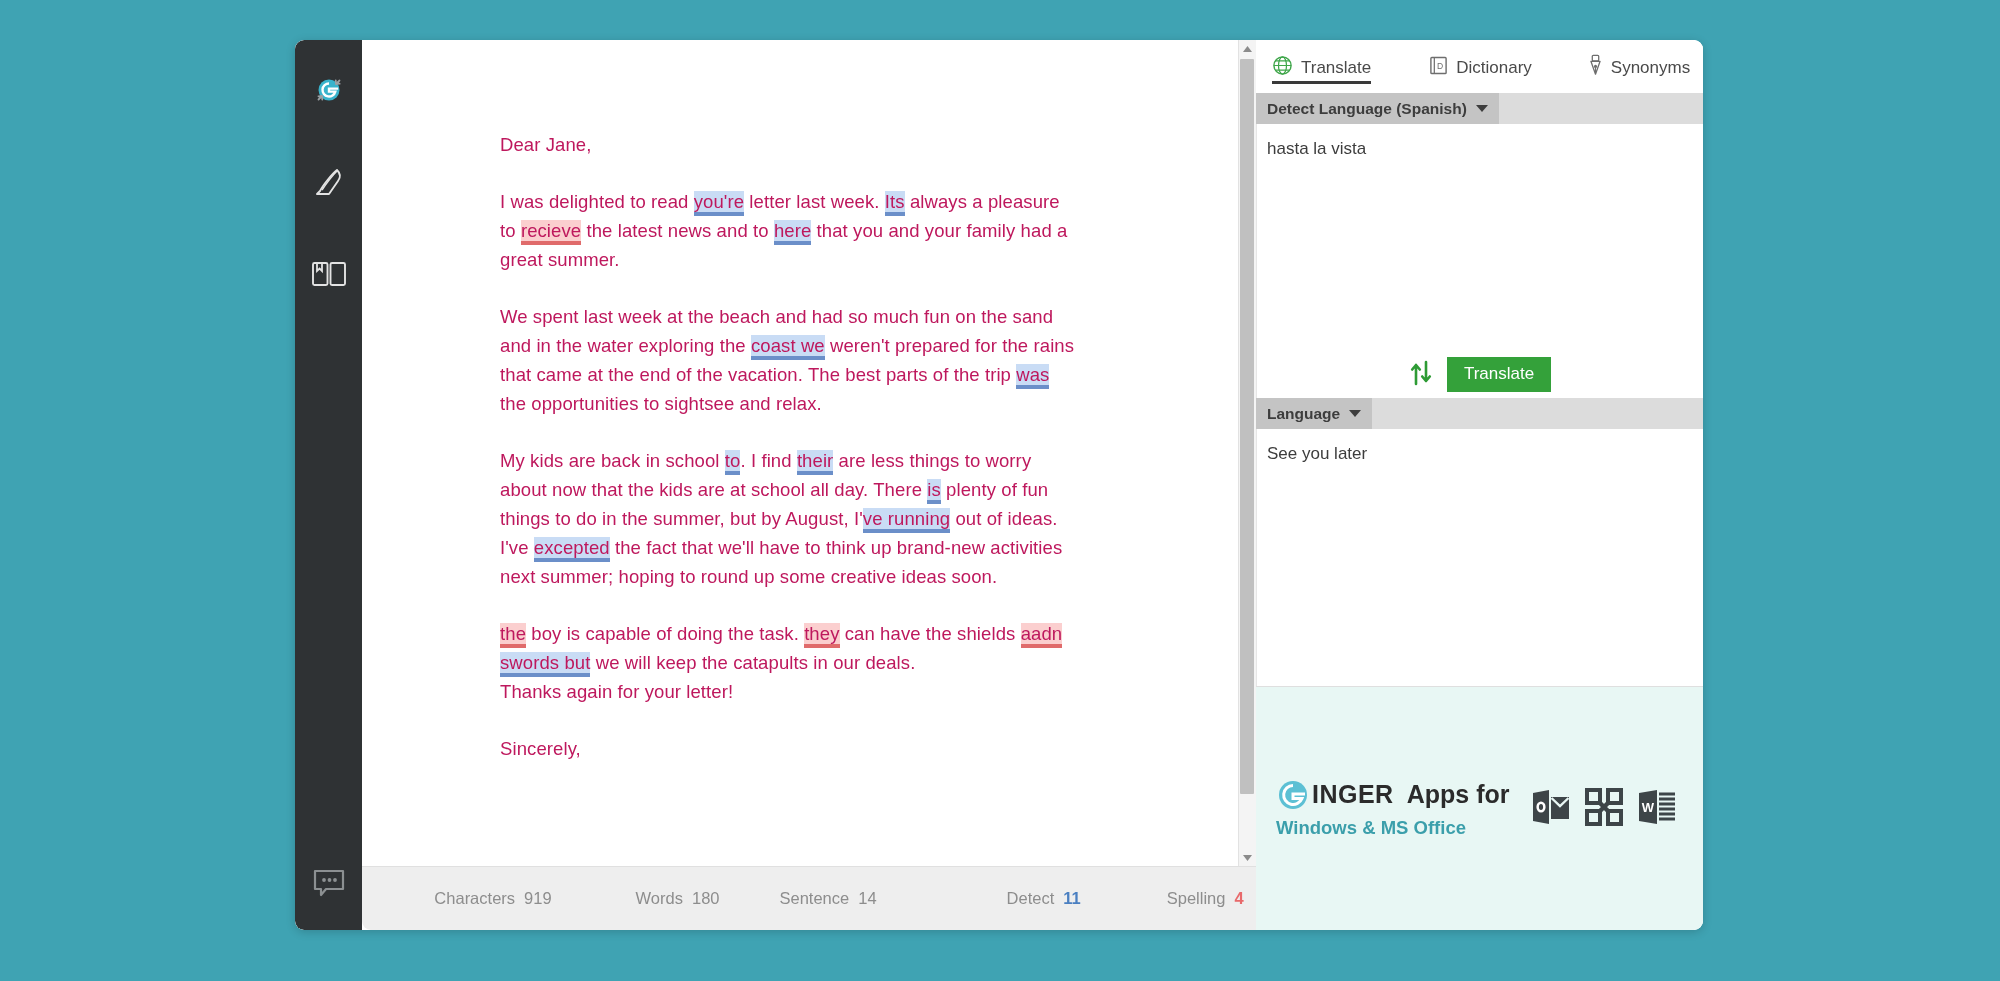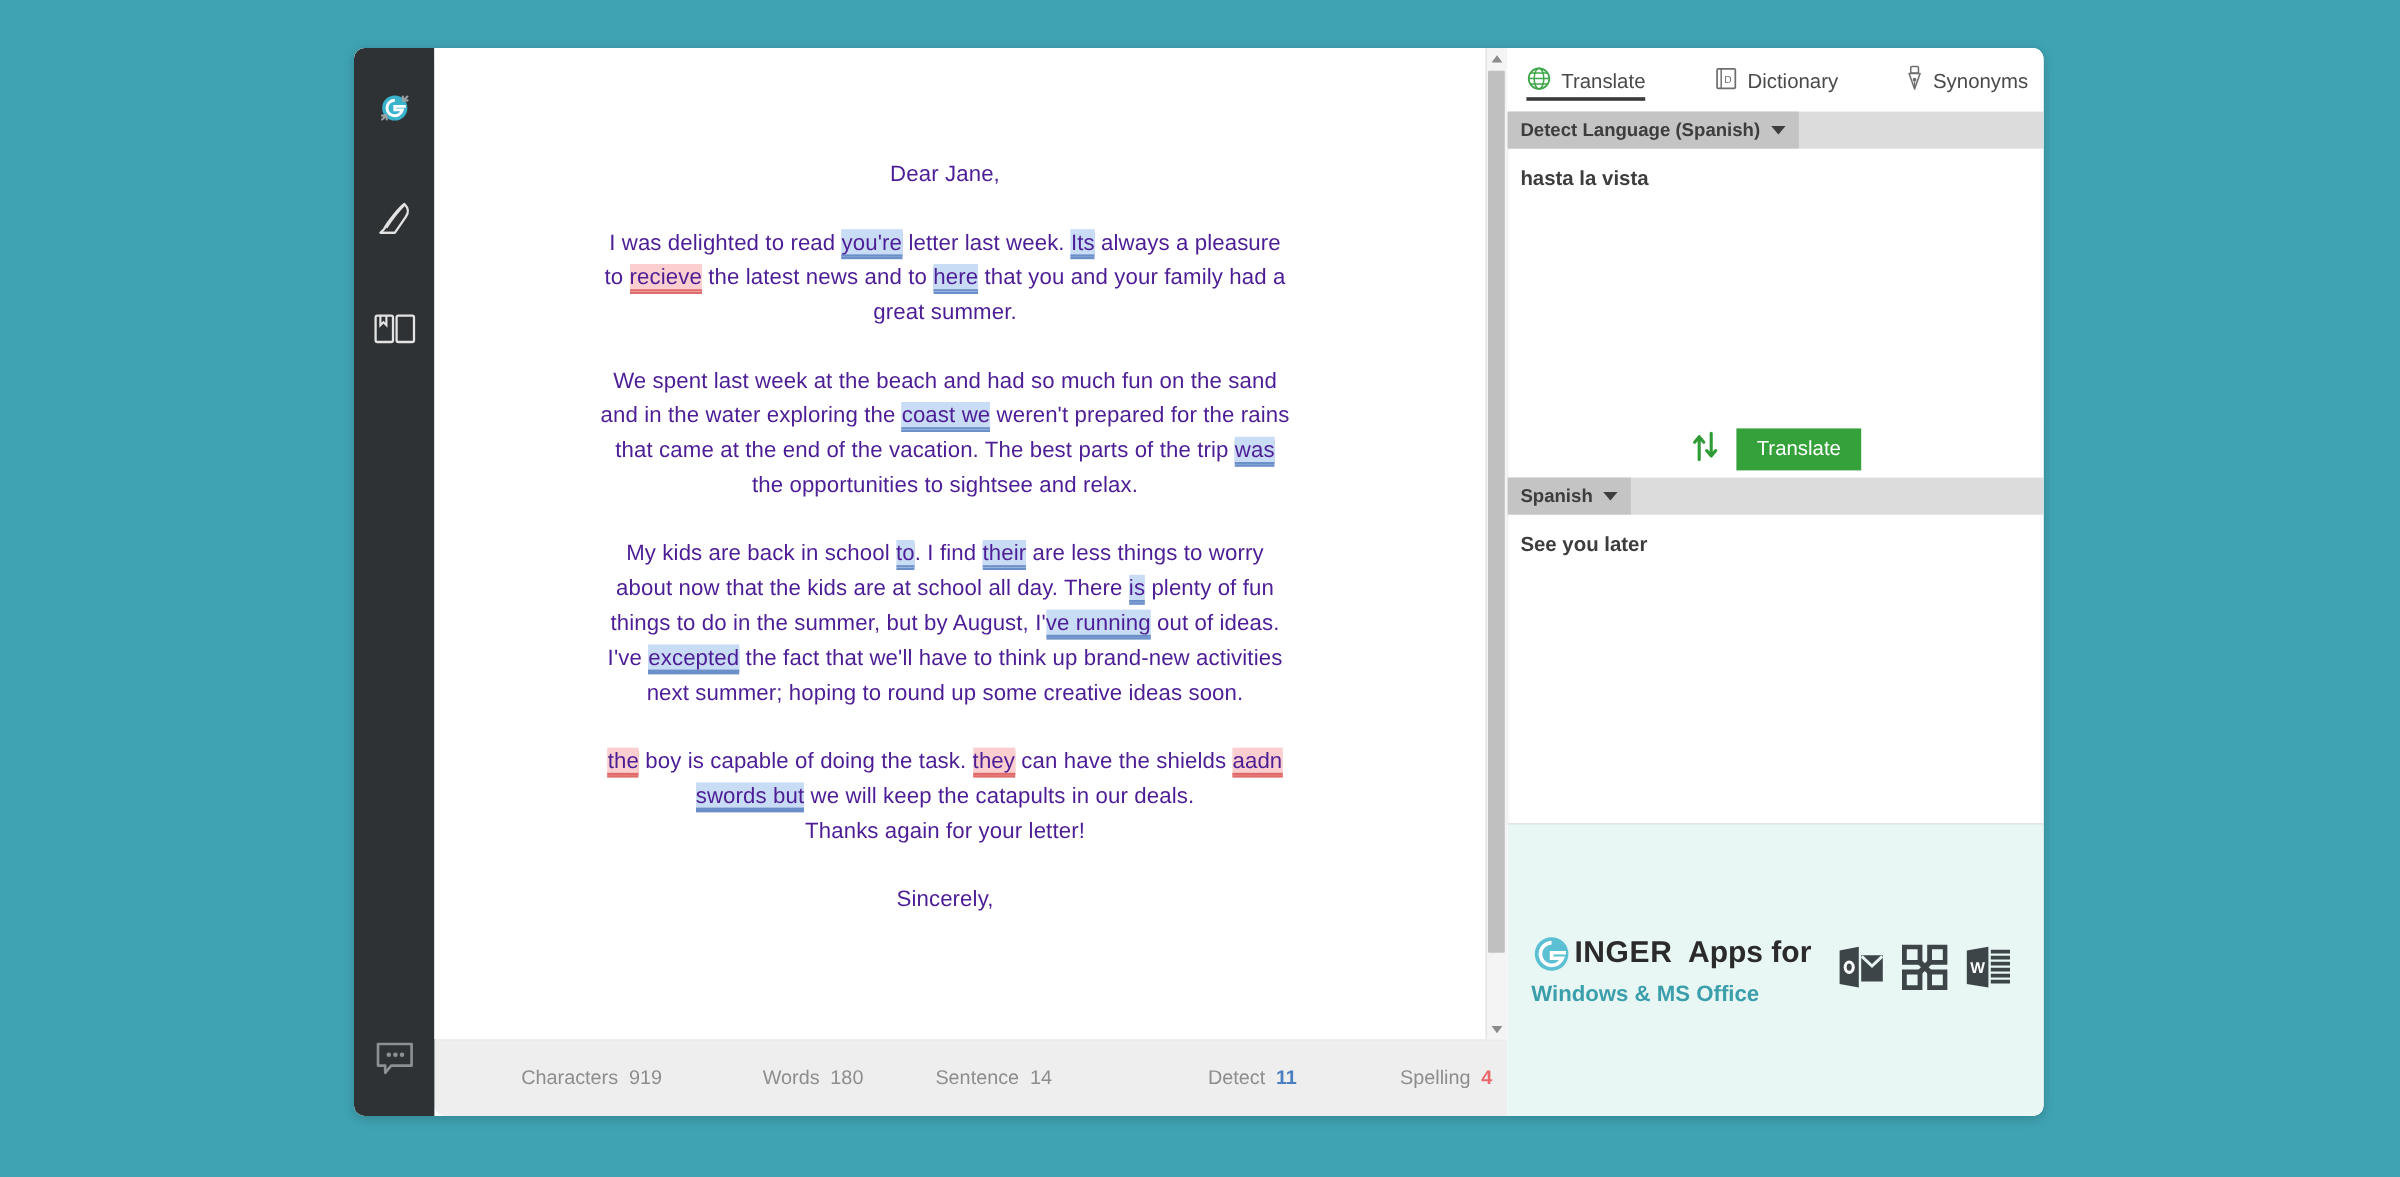--- a/index.html
+++ b/index.html
@@ -73,25 +73,24 @@
   .doc-page {
     flex: 1 1 auto;
     overflow: hidden;
     padding: 0;
     position: relative;
   }
   .doc-text {
     margin-left: 138px;
     margin-top: 90px;
     width: 575px;
-    color: #4c1d95;
+    color: #be185d;
     font-size: 18.5px;
     line-height: 29px;
     letter-spacing: 0.1px;
-    text-align: center;
   }
   .doc-text p { margin: 0 0 28px 0; }
   .doc-text p.tight { margin-bottom: 0; }
 
   .err-grammar {
     background: #c9dcf5;
     border-bottom: 2px solid #6b8fc9;
     box-shadow: 0 2px 0 0 #6b8fc9;
     padding-bottom: 0px;
   }
@@ -212,21 +211,20 @@
   }
 
   .trans-box {
     flex: 0 0 auto;
     background: #fff;
     padding: 15px 10px 0 10px;
     font-size: 17px;
     color: #3d3d3d;
     box-sizing: border-box;
     border-left: 1px solid #e6e6e6;
-    font-weight: bold;
   }
   .src-box { height: 227px; }
   .dst-box { height: 257px; }
 
   .trans-action {
     height: 47px;
     flex: 0 0 47px;
     background: #fff;
     display: flex;
     align-items: center;
@@ -430,21 +428,21 @@
         <svg width="26" height="28" viewBox="0 0 26 28">
           <path d="M7 25 V6 M7 6 L3.2 10.5 M7 6 L10.8 10.5" fill="none" stroke="#2e9b35" stroke-width="2.6" stroke-linecap="round" stroke-linejoin="round"></path>
           <path d="M17 3 V22 M17 22 L13.2 17.5 M17 22 L20.8 17.5" fill="none" stroke="#2e9b35" stroke-width="2.6" stroke-linecap="round" stroke-linejoin="round"></path>
         </svg>
       </span>
       <button class="translate-btn">Translate</button>
     </div>
 
     <div class="lang-bar">
       <div class="lang-select">
-        <span>Spanish</span>
+        <span>Language</span>
         <span class="caret"></span>
       </div>
     </div>
 
     <div class="trans-box dst-box">See you later</div>
 
     <div class="promo">
       <div class="promo-text">
         <div class="promo-line1">
           <span>

